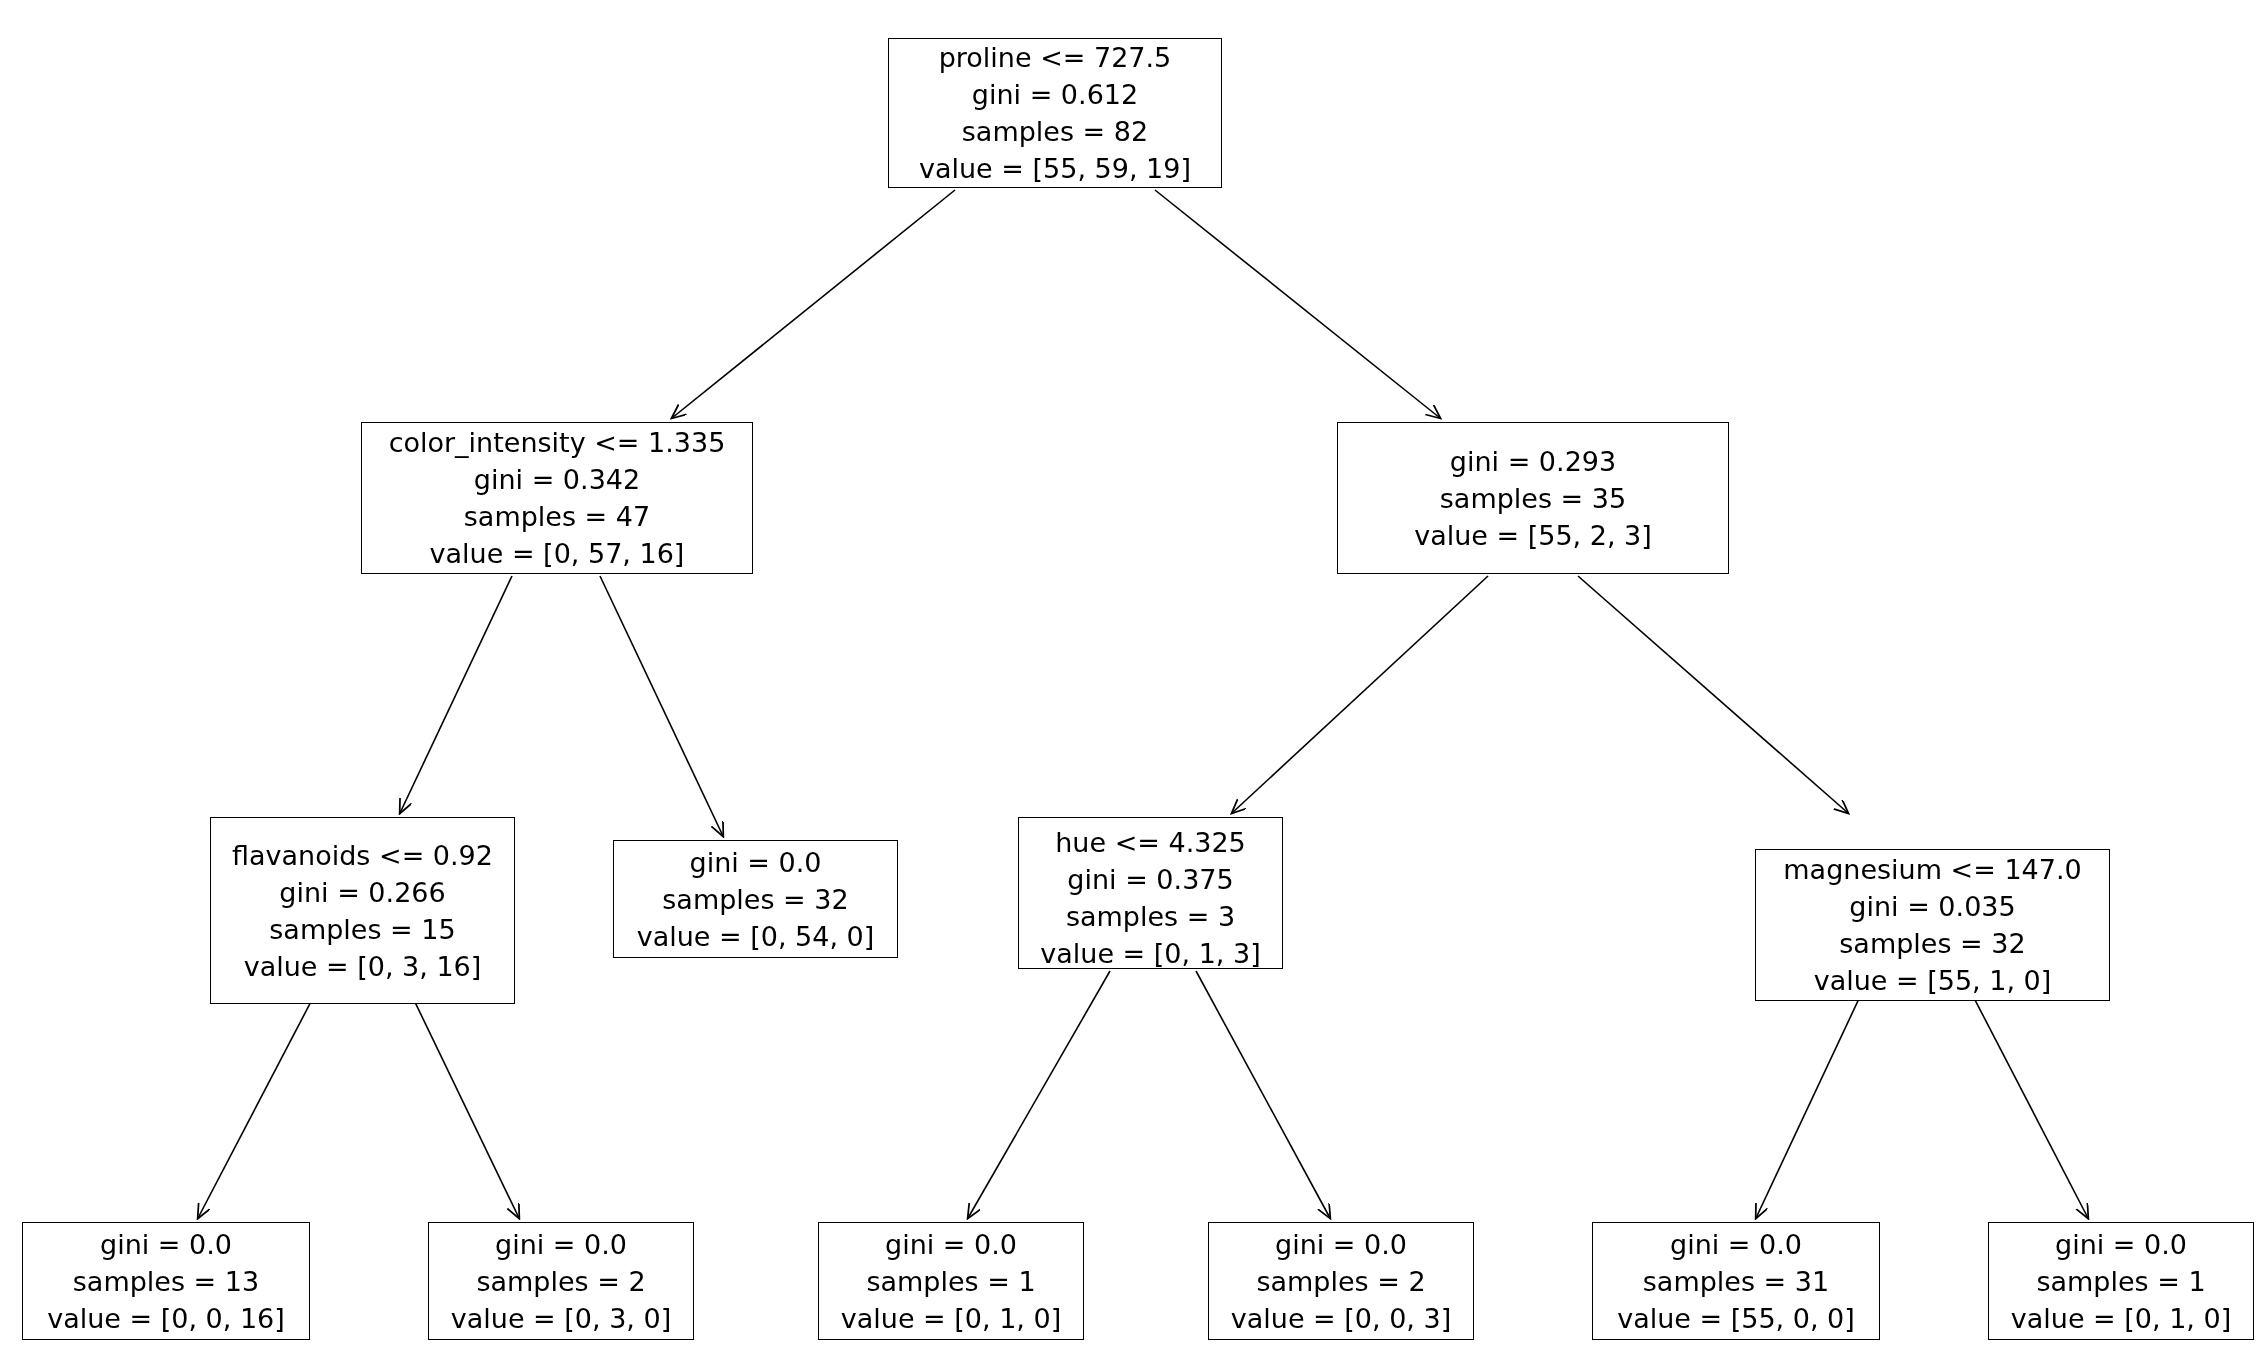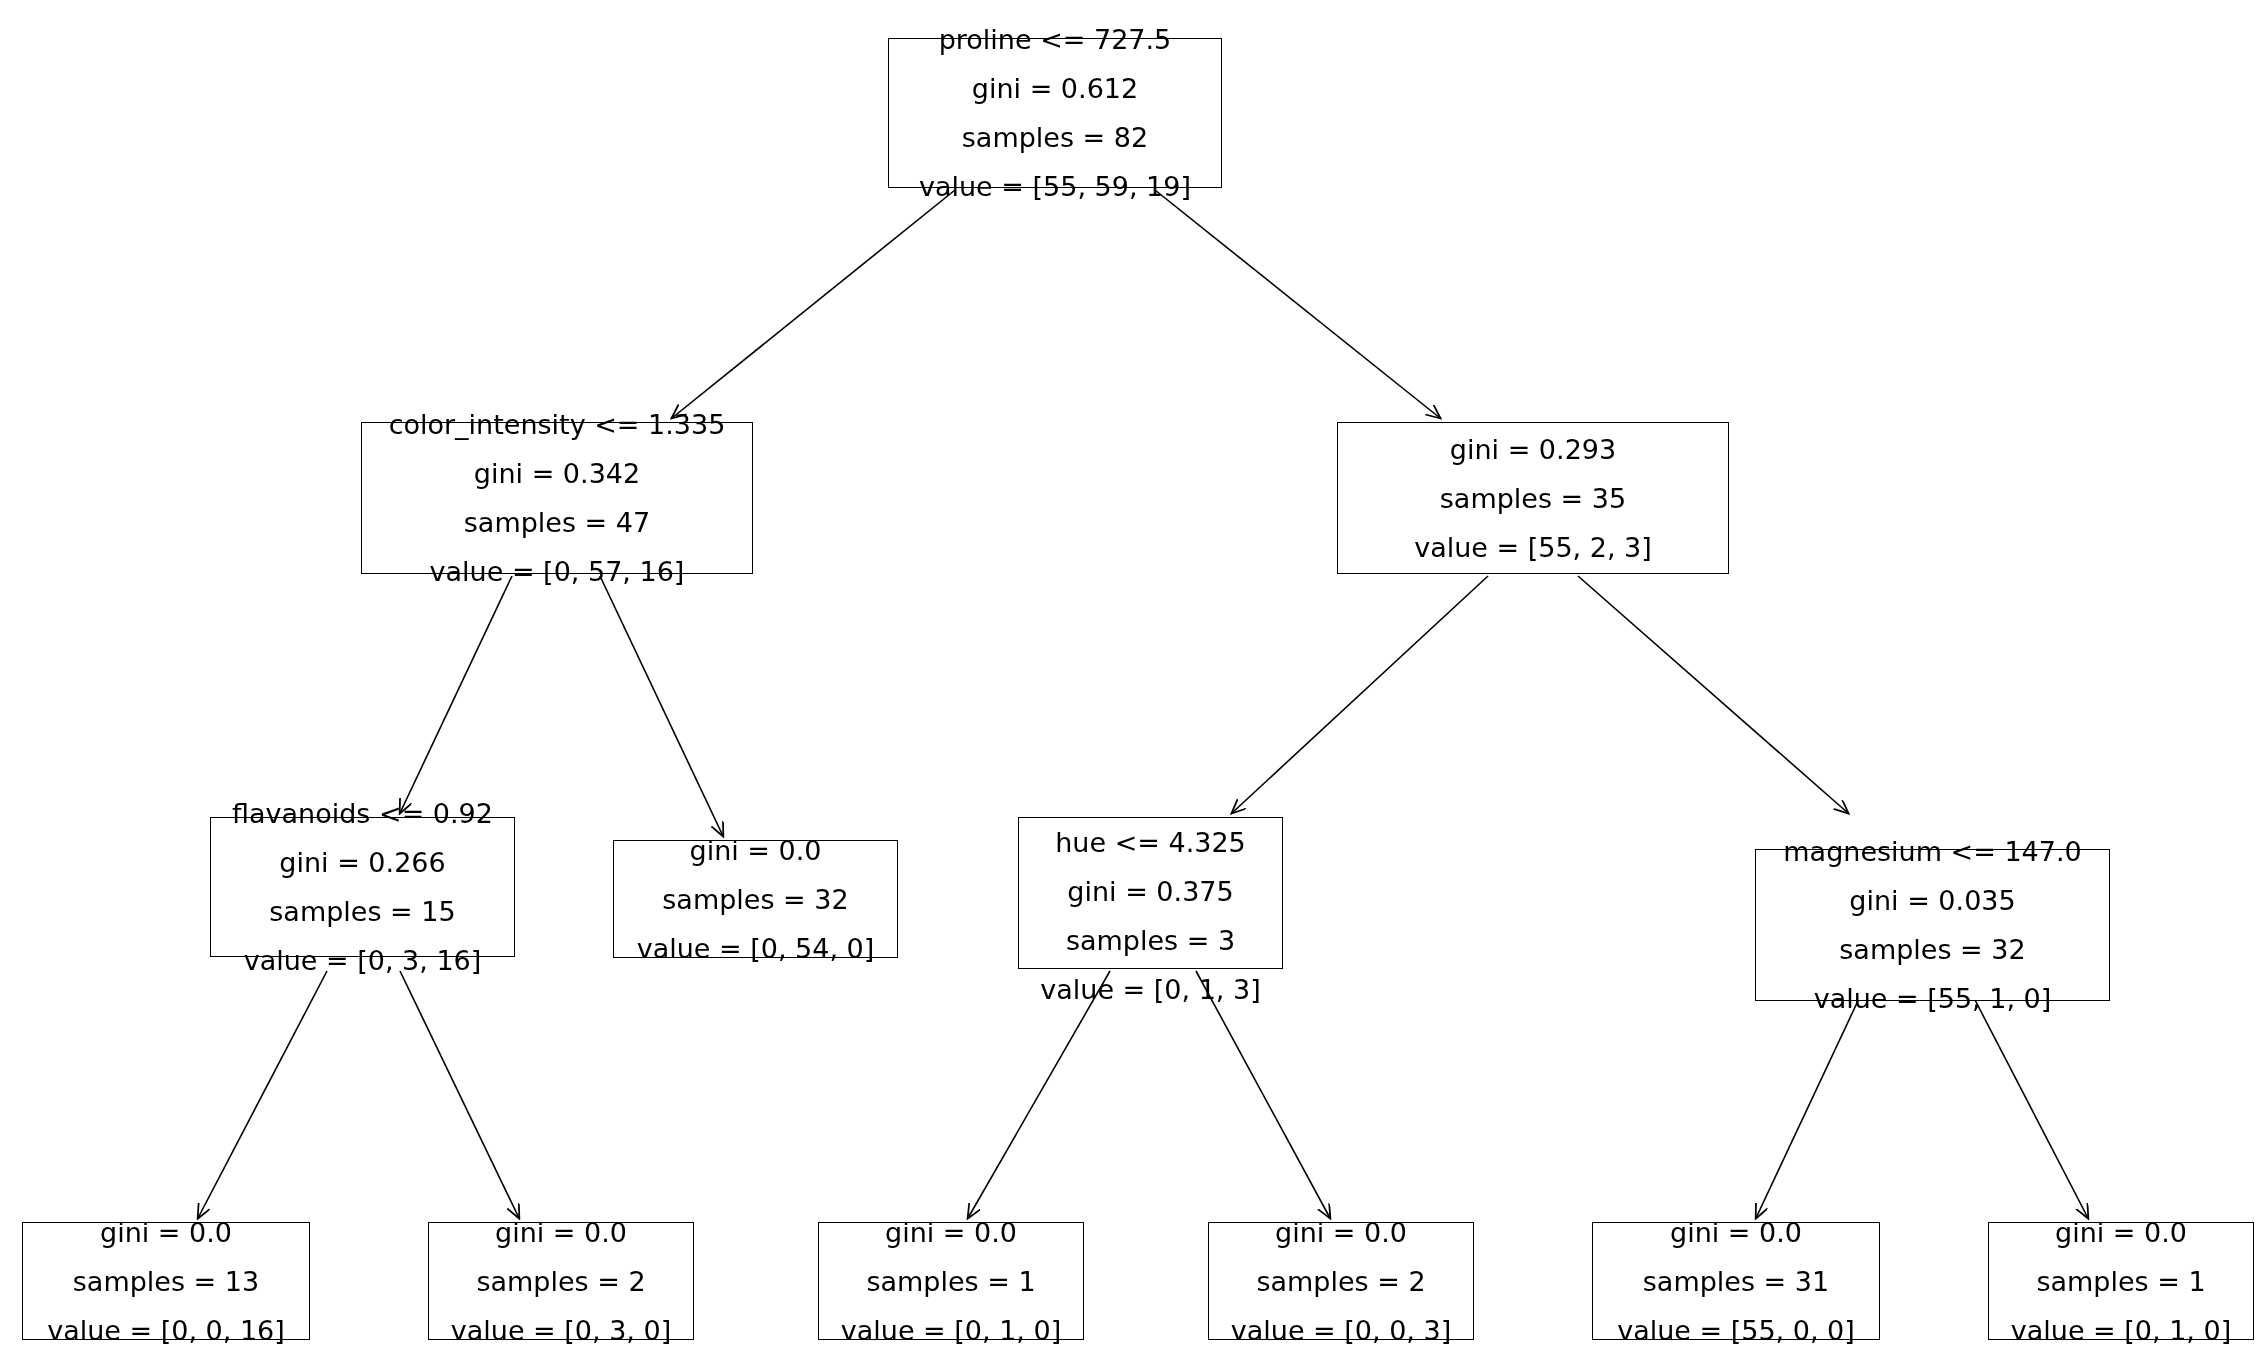--- a/index.html
+++ b/index.html
@@ -26,21 +26,20 @@
   .tree-node {
     position: absolute;
     box-sizing: border-box;
     border: 1.6px solid #000000;
     background: #ffffff;
     display: flex;
     flex-direction: column;
     align-items: center;
     justify-content: center;
     padding: 6px 10px;
-    gap: 12px;
   }
   .node-line {
     font-family: "DejaVu Sans", sans-serif;
     font-size: 27px;
     line-height: 37px;
     color: #000000;
     white-space: nowrap;
     text-align: center;
   }
 </style>
@@ -80,21 +79,21 @@
         <div class="node-line">color_intensity &lt;= 1.335</div>
         <div class="node-line">gini = 0.342</div>
         <div class="node-line">samples = 47</div>
         <div class="node-line">value = [0, 57, 16]</div>
       </div>
       <div class="tree-node" style="left: 1337px; top: 422px; width: 392px; height: 152px;">
         <div class="node-line">gini = 0.293</div>
         <div class="node-line">samples = 35</div>
         <div class="node-line">value = [55, 2, 3]</div>
       </div>
-      <div class="tree-node" style="left: 210px; top: 817px; width: 305px; height: 140px;">
+      <div class="tree-node" style="left: 210px; top: 817px; width: 305px; height: 187px;">
         <div class="node-line">flavanoids &lt;= 0.92</div>
         <div class="node-line">gini = 0.266</div>
         <div class="node-line">samples = 15</div>
         <div class="node-line">value = [0, 3, 16]</div>
       </div>
       <div class="tree-node" style="left: 613px; top: 840px; width: 285px; height: 118px;">
         <div class="node-line">gini = 0.0</div>
         <div class="node-line">samples = 32</div>
         <div class="node-line">value = [0, 54, 0]</div>
       </div>

